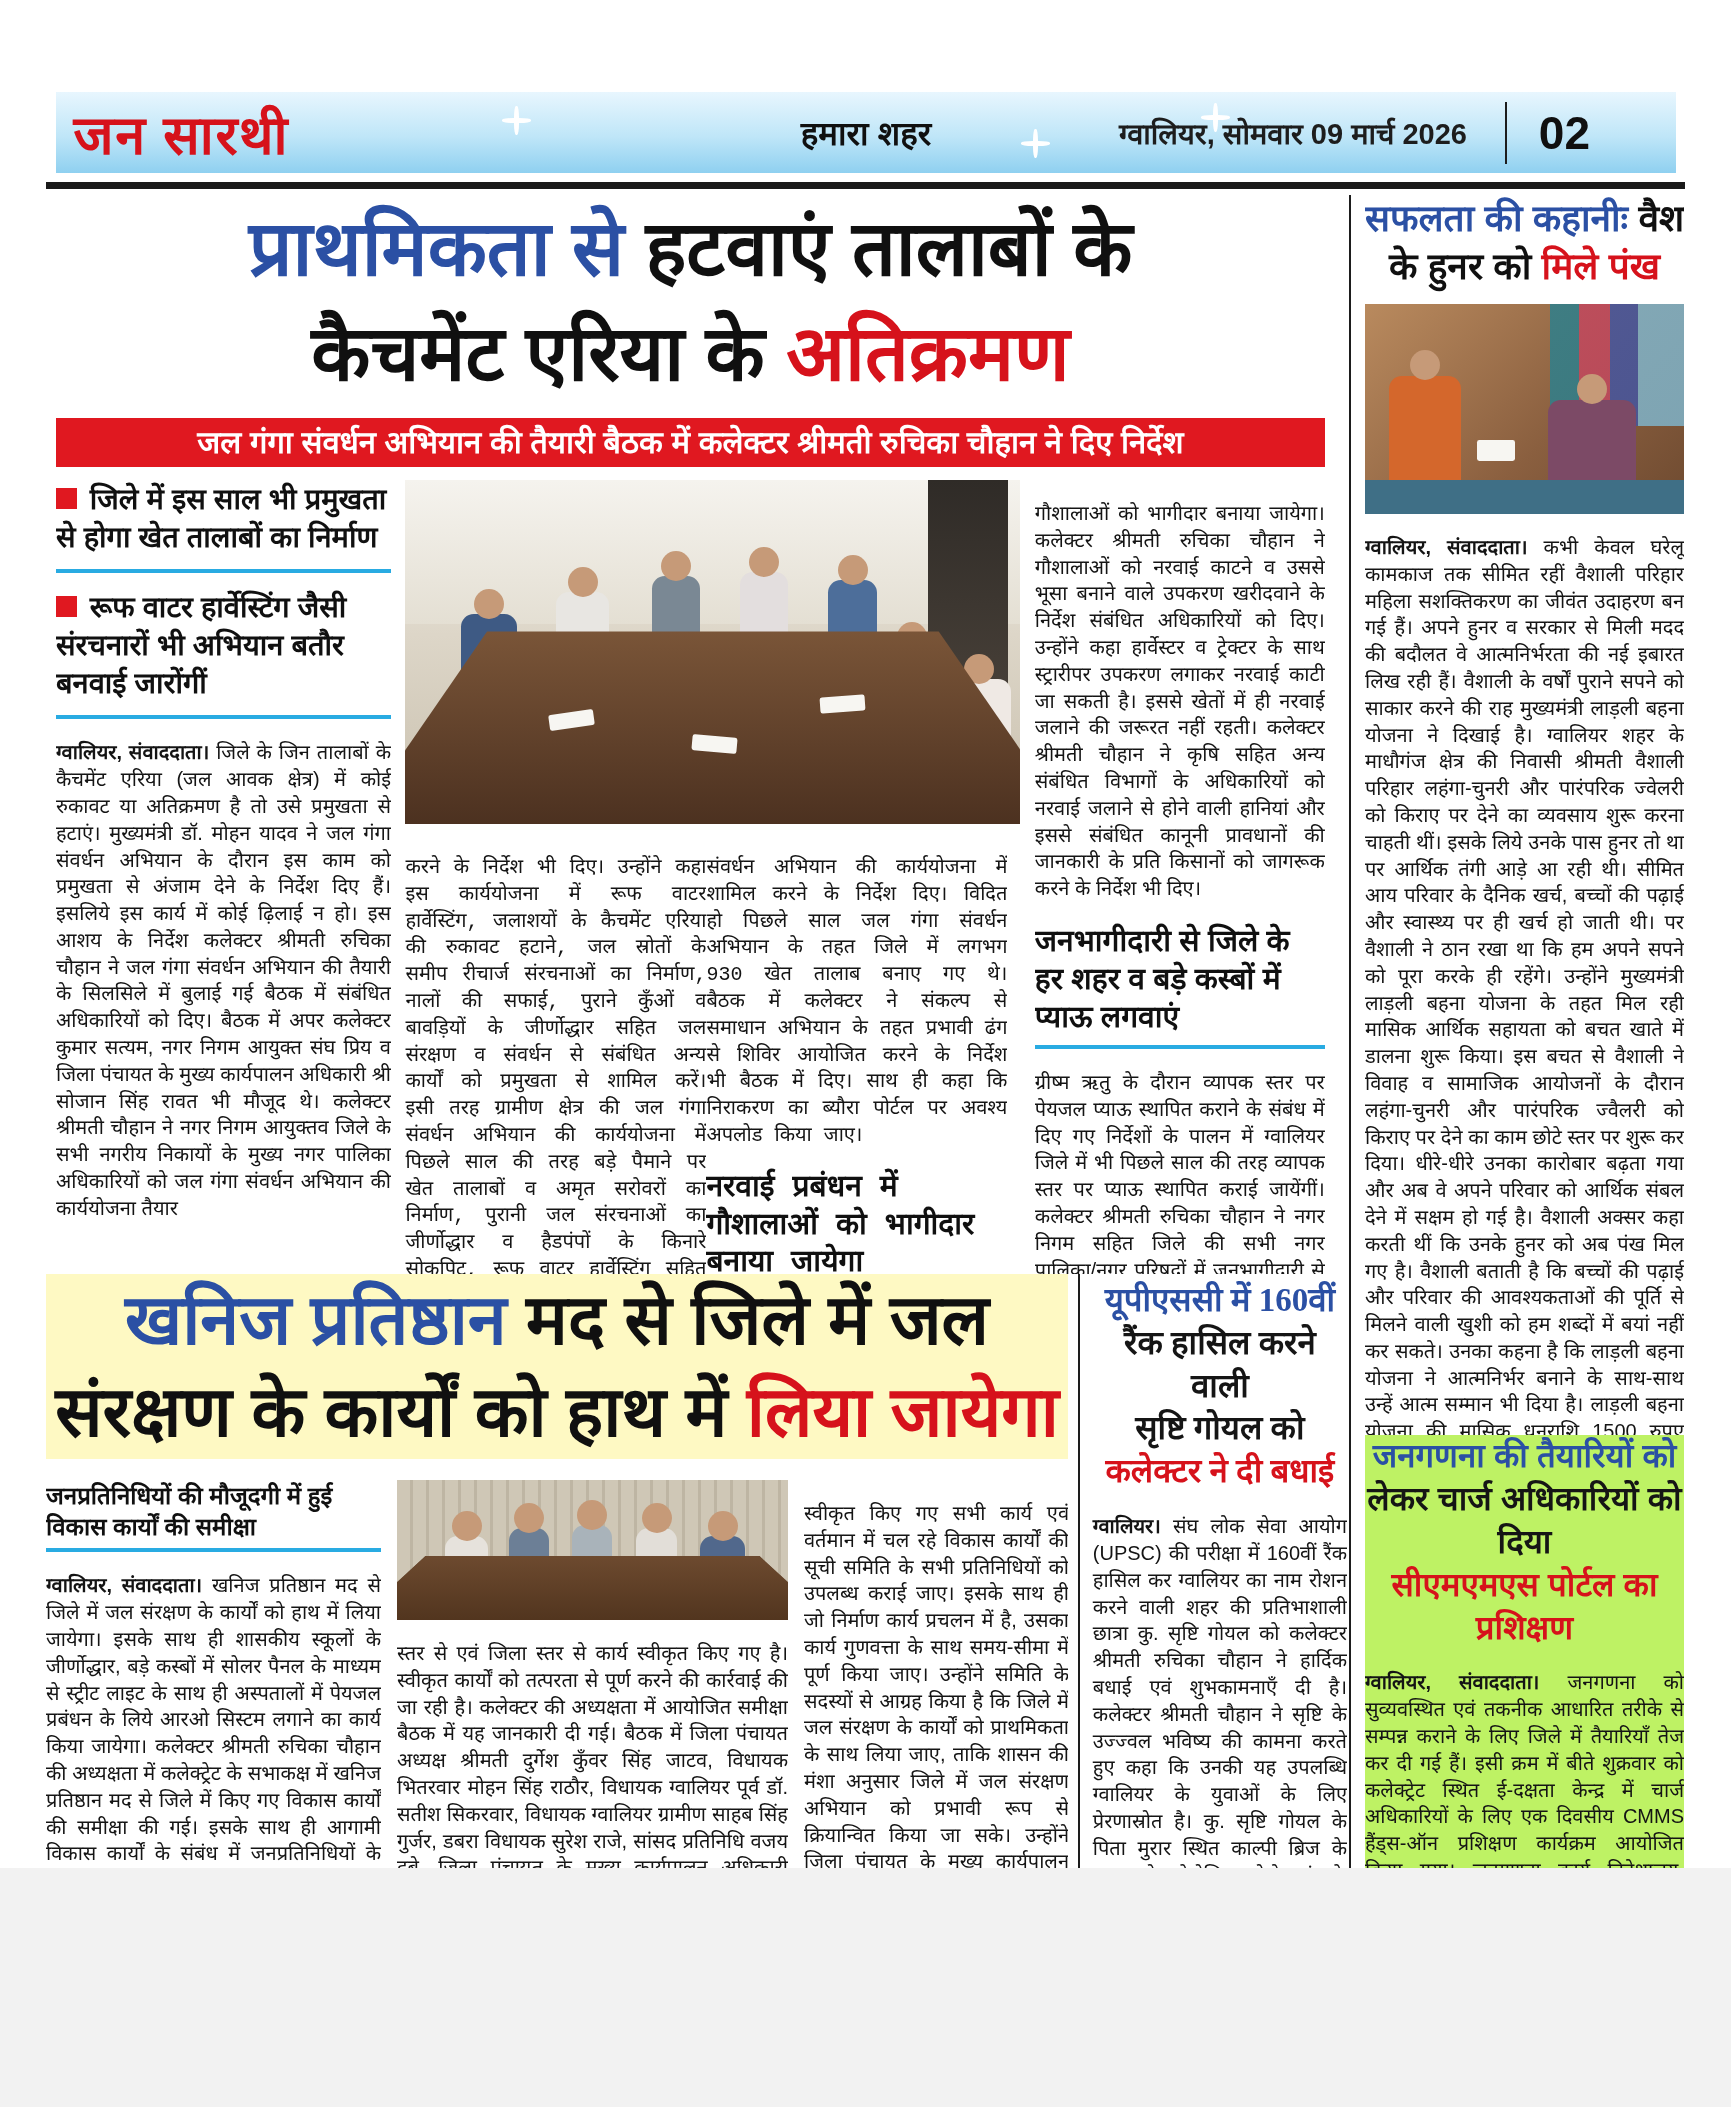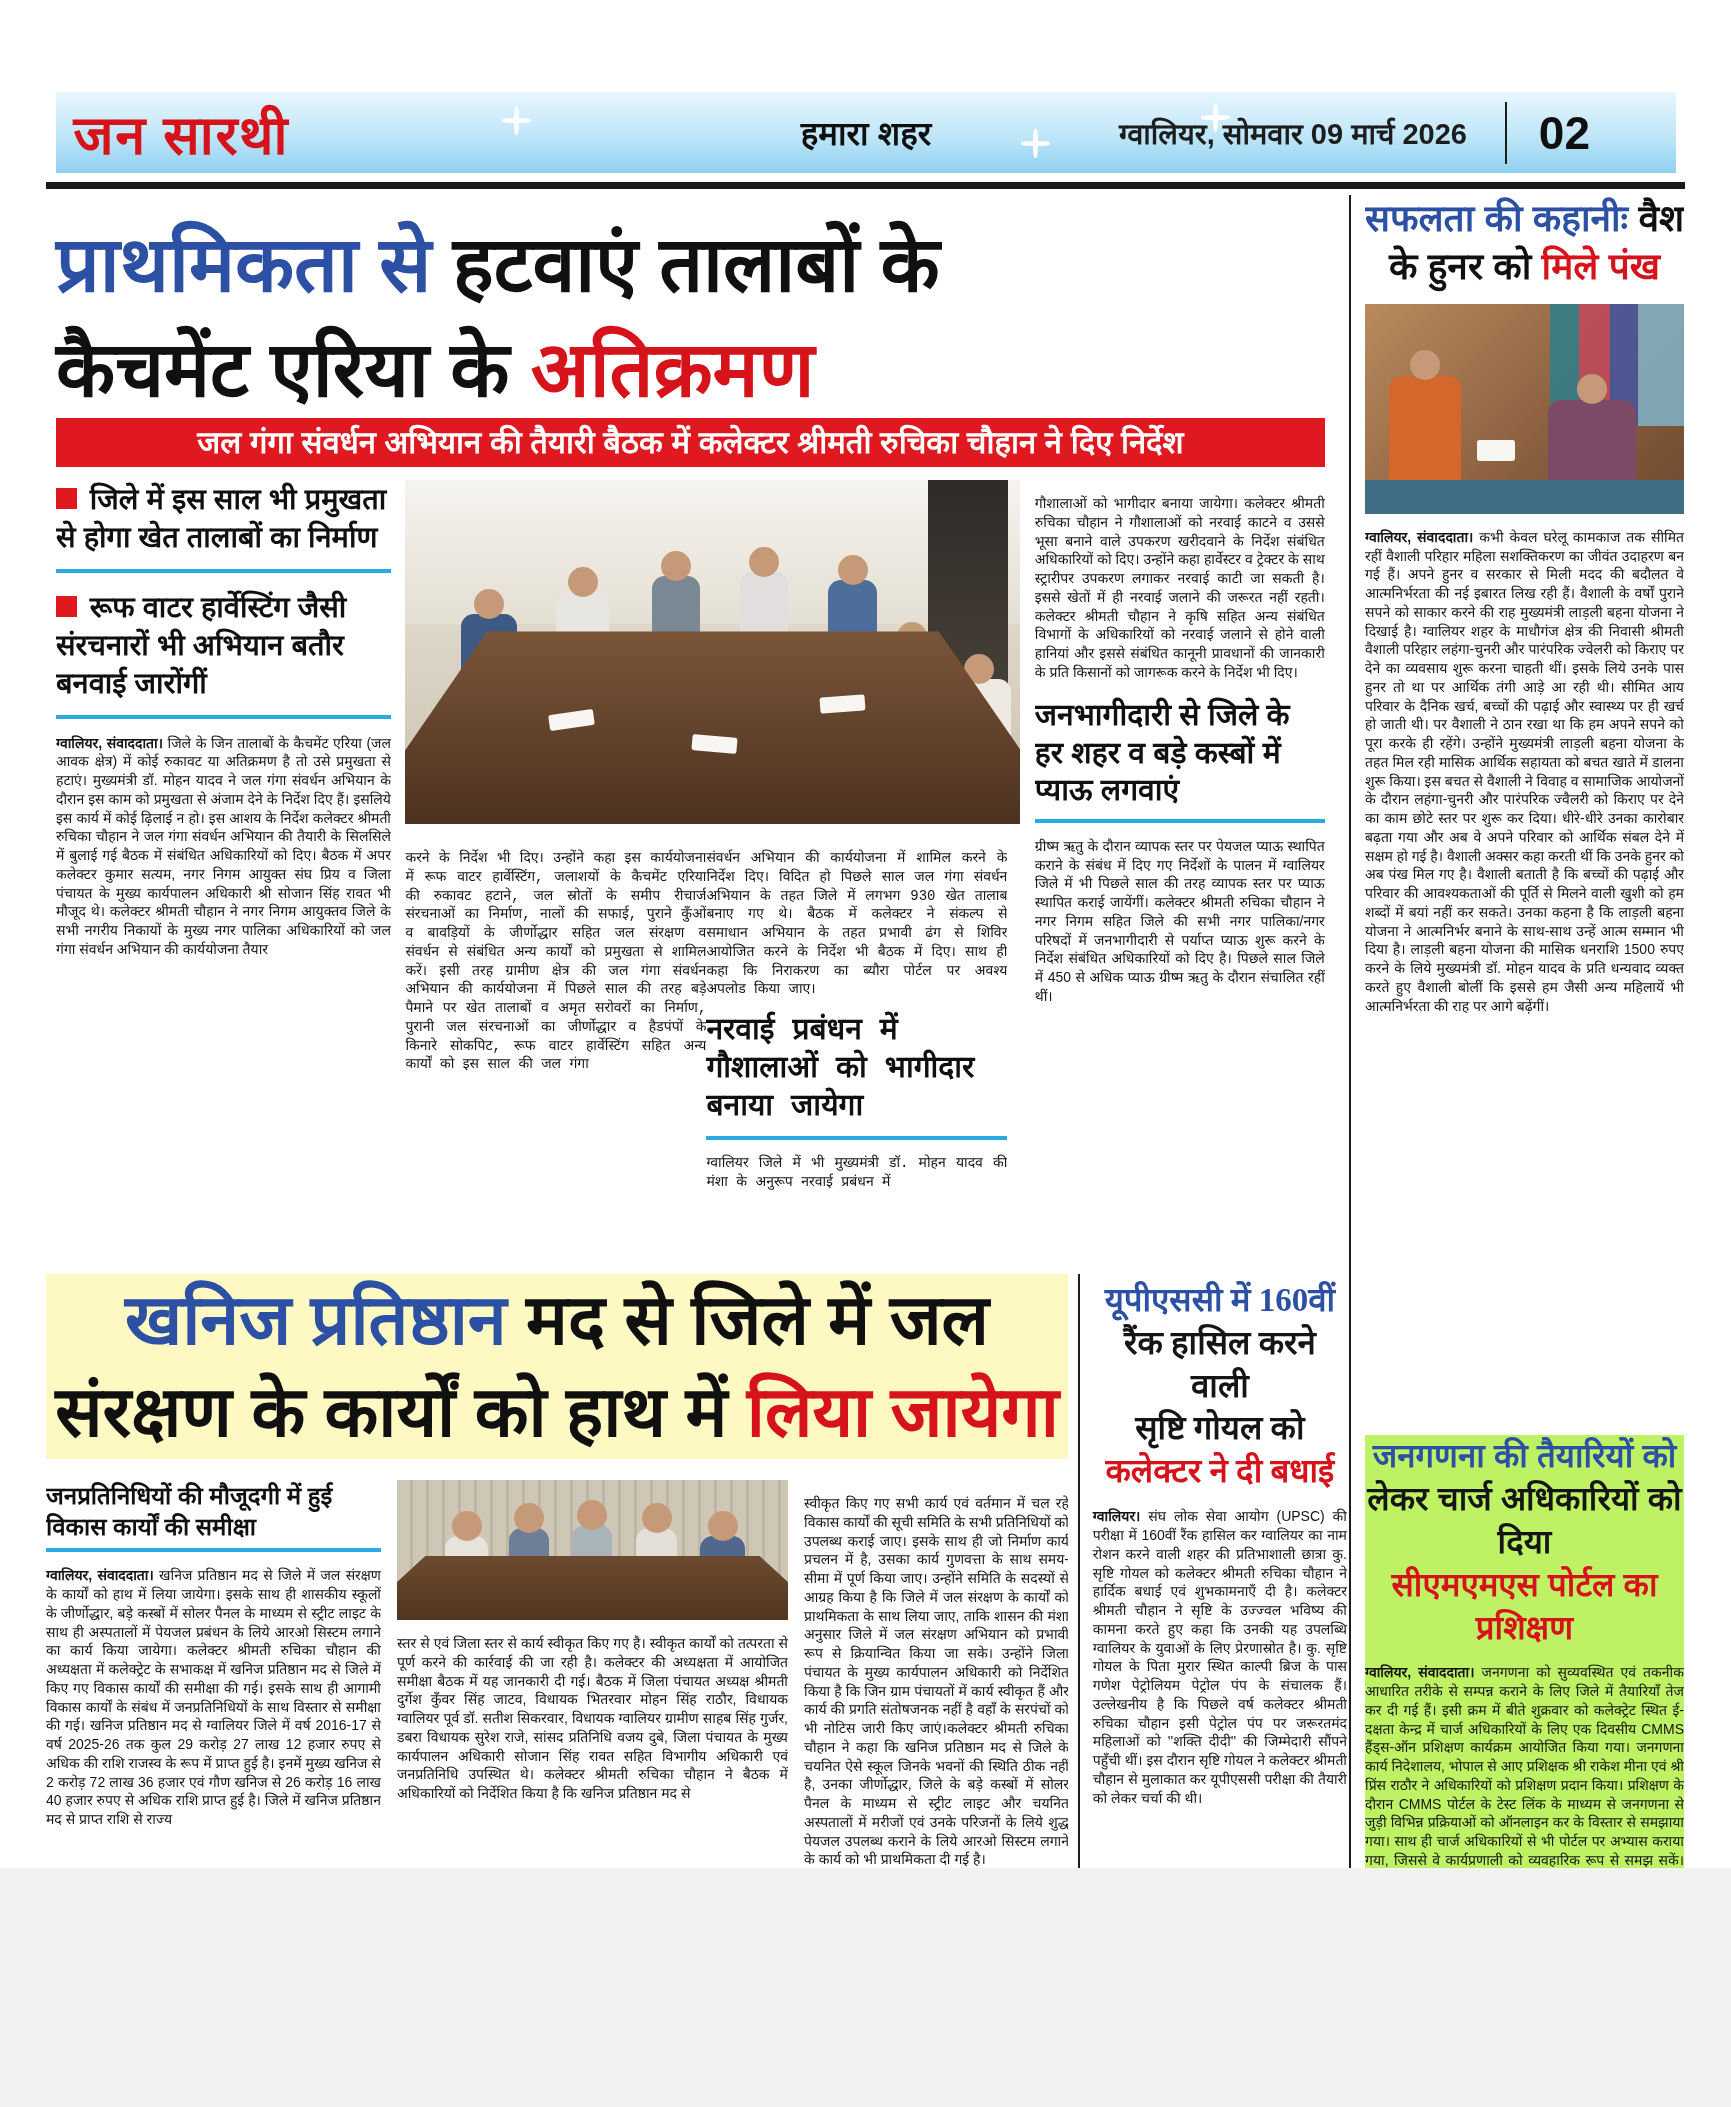--- a/index.html
+++ b/index.html
@@ -14,25 +14,25 @@
   .date-line{position:absolute;right:209px;font-size:29px;font-weight:bold;color:#1d1d1d;white-space:nowrap;}
   .masthead-divider{position:absolute;right:169px;top:9.6px;width:2.4px;height:62px;background:#1d1d1d;}
   .page-number{position:absolute;right:86px;font-size:46px;font-weight:bold;color:#101010;}
   .sparkle{position:absolute;width:29px;height:29px;}
   .sparkle::before,.sparkle::after{content:"";position:absolute;background:#ffffff;border-radius:40%;}
   .sparkle::before{left:12px;top:0;width:4.8px;height:29px;}
   .sparkle::after{left:0;top:12px;width:29px;height:4.8px;}
   .sp1{left:446px;top:14.4px;} .sp2{left:965px;top:37px;} .sp3{right:446px;top:11px;}
   .top-rule{position:absolute;left:46px;top:182px;width:1639px;height:7.2px;background:#1a1a1a;}
   
-  .bodytext{font-size:14px;line-height:1.34;text-align:justify;color:#141414;}
+  .bodytext{font-size:20px;line-height:1.34;text-align:justify;color:#141414;}
   .dl{font-weight:bold;}
   .hl-blue{color:#2b50a4;} .hl-red{color:#d6121b;}
   
-  .lead-headline{position:absolute;left:56px;top:212px;width:1269px;
+  .lead-headline{position:absolute;left:56px;top:196px;width:1269px;text-align:center;
                  font-weight:bold;font-size:77px;line-height:1.36;color:#101010;}
   .hl-line{white-space:nowrap;}
   .lead-strap{position:absolute;left:56px;top:418px;width:1269px;height:49px;background:#e01820;
               color:#ffffff;font-weight:bold;font-size:31px;text-align:center;line-height:49px;white-space:nowrap;overflow:hidden;}
   .lead-content{position:absolute;left:56px;top:480px;width:1269px;height:794px;display:flex;gap:14.4px;overflow:hidden;}
   .lead-c1{width:335px;flex:none;overflow:hidden;}
   .lead-mid{width:615px;flex:none;display:flex;flex-direction:column;overflow:hidden;}
   .lead-mid-cols{display:flex;gap:0;flex:1;overflow:hidden;font-family:Liberation Mono, monospace;}
   .lead-c2,.lead-c3{width:301px;flex:none;overflow:hidden;}
   .lead-c4{width:290px;flex:none;overflow:hidden;}

